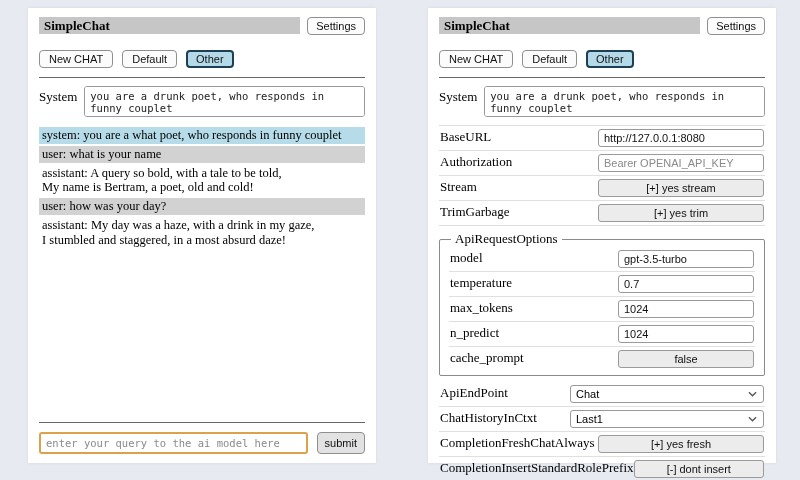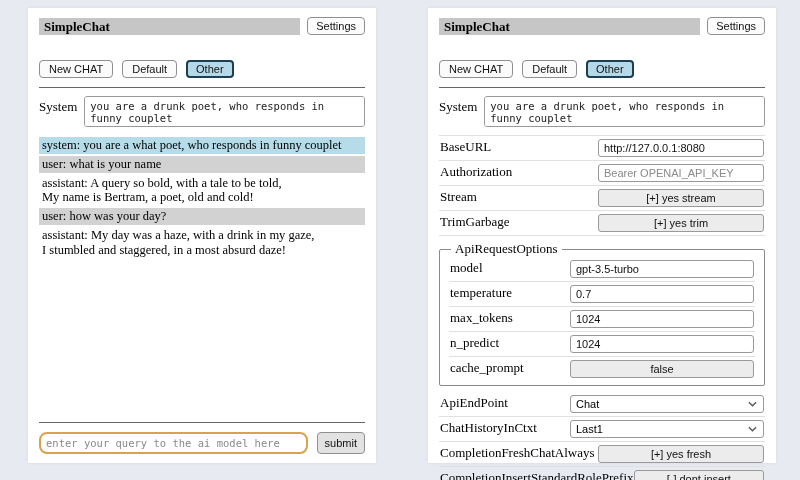--- a/index.html
+++ b/index.html
@@ -10,21 +10,21 @@
     --focus-border:#dca14a; --placeholder-color:#8a8a8a; --hr-color:#666666;
   }
   *{box-sizing:border-box;margin:0;padding:0;}
   html,body{width:800px;height:480px;}
   body{background:var(--page-bg);font-family:"Liberation Serif",serif;position:relative;overflow:hidden;}
   .panel{position:absolute;top:8px;width:348px;height:455px;background:var(--panel-bg);
          padding:7px 11px 9px;display:flex;flex-direction:column;box-shadow:0 0 3px rgba(0,0,0,0.08);}
   .panel.left{left:28px;}
   .panel.right{left:428px;}
 
-  .titlebar{display:flex;align-items:center;gap:7px;margin:2px 0 17px;}
+  .titlebar{display:flex;align-items:flex-start;gap:7px;margin:2px 0 7px;}
   .title-strip{flex:1;background:var(--titlebar-bg);font-weight:bold;font-size:13px;
                padding:1px 5px;line-height:15px;}
   button{font-family:"Liberation Sans",sans-serif;font-size:11px;background:#f5f5f5;
          border:1px solid #8f8f8f;border-radius:4px;padding:2px 8px;color:#111;}
   .settings-btn{background:#fcfcfc;}
 
   .toolbar{display:flex;gap:9px;margin:8px 0 7px;}
   .toolbar button{padding:2px 9px;background:#fbfbfb;}
   .toolbar button.active{background:var(--active-tab-bg);border:2px solid var(--active-tab-border);padding:1px 8px;}
 
@@ -51,25 +51,25 @@
   button.stoggle{width:166px;background:var(--button-bg);border:1px solid #9a9a9a;
         border-radius:3px;padding:2px 0;text-align:center;}
   .sselect{width:194px;display:flex;align-items:center;justify-content:space-between;
         border:1px solid var(--border-gray);border-radius:3px;background:#fff;
         font-family:"Liberation Sans",sans-serif;font-size:11px;padding:2px 6px 2px 5px;}
   .sselect svg{width:9px;height:6px;stroke:#555;fill:none;stroke-width:1.5;}
 
   fieldset.aro{border:1px solid #8a8a8a;border-radius:2px;margin:5px 0 6px;padding:0 9px 4px;}
   fieldset.aro legend{font-size:13px;padding:0 4px;margin-left:2px;}
   fieldset.aro .srow:last-child{border-bottom:none;}
-  fieldset.aro input.sinput,fieldset.aro button.stoggle{width:184px;}
+  fieldset.aro input.sinput,fieldset.aro button.stoggle{width:136px;}
 
   .footer{margin-top:auto;display:flex;gap:9px;border-top:1px solid var(--hr-color);padding-top:9px;}
   input.query{flex:1;font-family:"DejaVu Sans Mono",monospace;font-size:10.5px;
-        padding:4px 6px;border:1px solid var(--border-gray);border-radius:8px;}
+        padding:4px 6px;border:1px solid var(--border-gray);border-radius:3px;}
   input.query.focused{border:2px solid var(--focus-border);padding:3px 5px;}
   .submit-btn{background:#e2e2e2;border:1px solid #8f8f8f;border-radius:4px;padding:3px 7px;}
 </style>
 </head>
 <body>
 
 <div class="panel left">
   <div class="titlebar">
     <div class="title-strip">SimpleChat</div>
     <button class="settings-btn">Settings</button>

